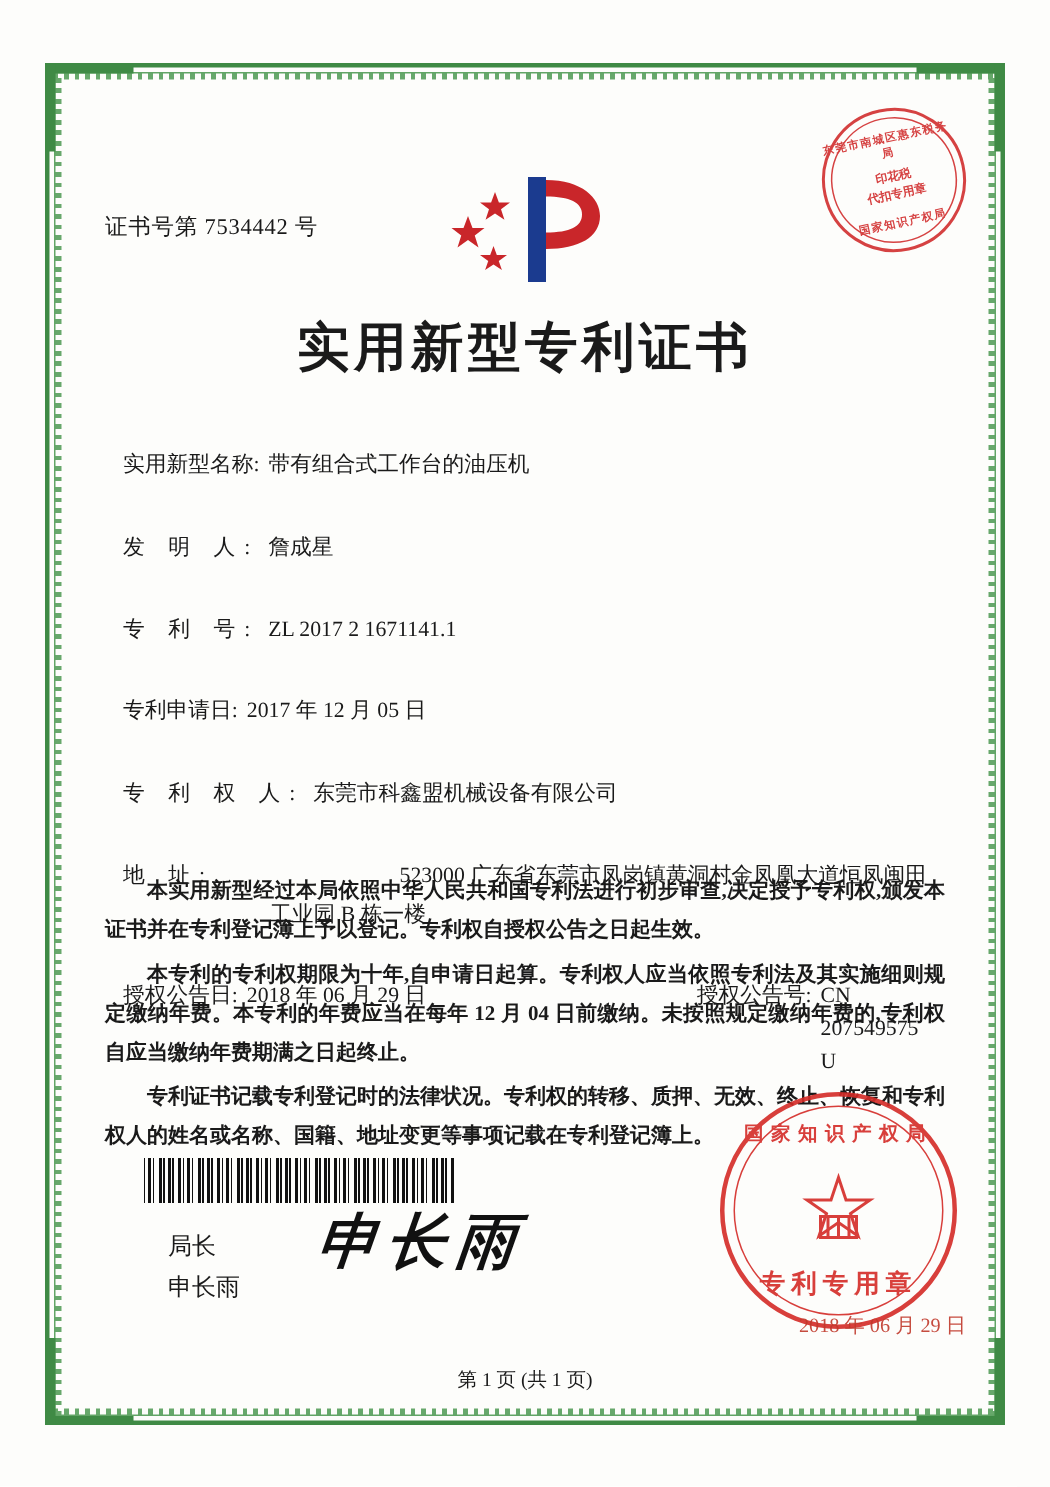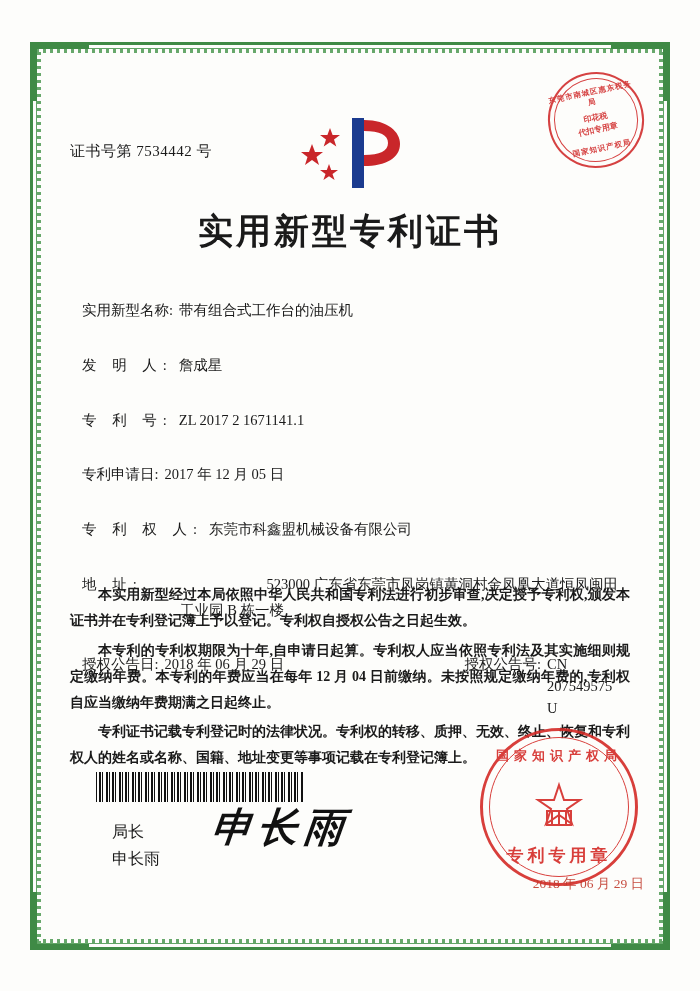--- a/index.html
+++ b/index.html
@@ -377,14 +377,15 @@
         <line x1="21" y1="32" x2="21" y2="46" stroke="#d42b27" stroke-width="2"></line>
         <line x1="28" y1="32" x2="28" y2="46" stroke="#d42b27" stroke-width="2"></line>
         <line x1="35" y1="32" x2="35" y2="46" stroke="#d42b27" stroke-width="2"></line>
       </svg>
     </div>
     <div class="seal-text-bottom">专利专用章</div>
   </div>
 
   <div class="seal-date">2018 年 06 月 29 日</div>
 
+  <div class="footer">第 1 页 (共 1 页)</div>
 
 </div>
 
 </body></html>

